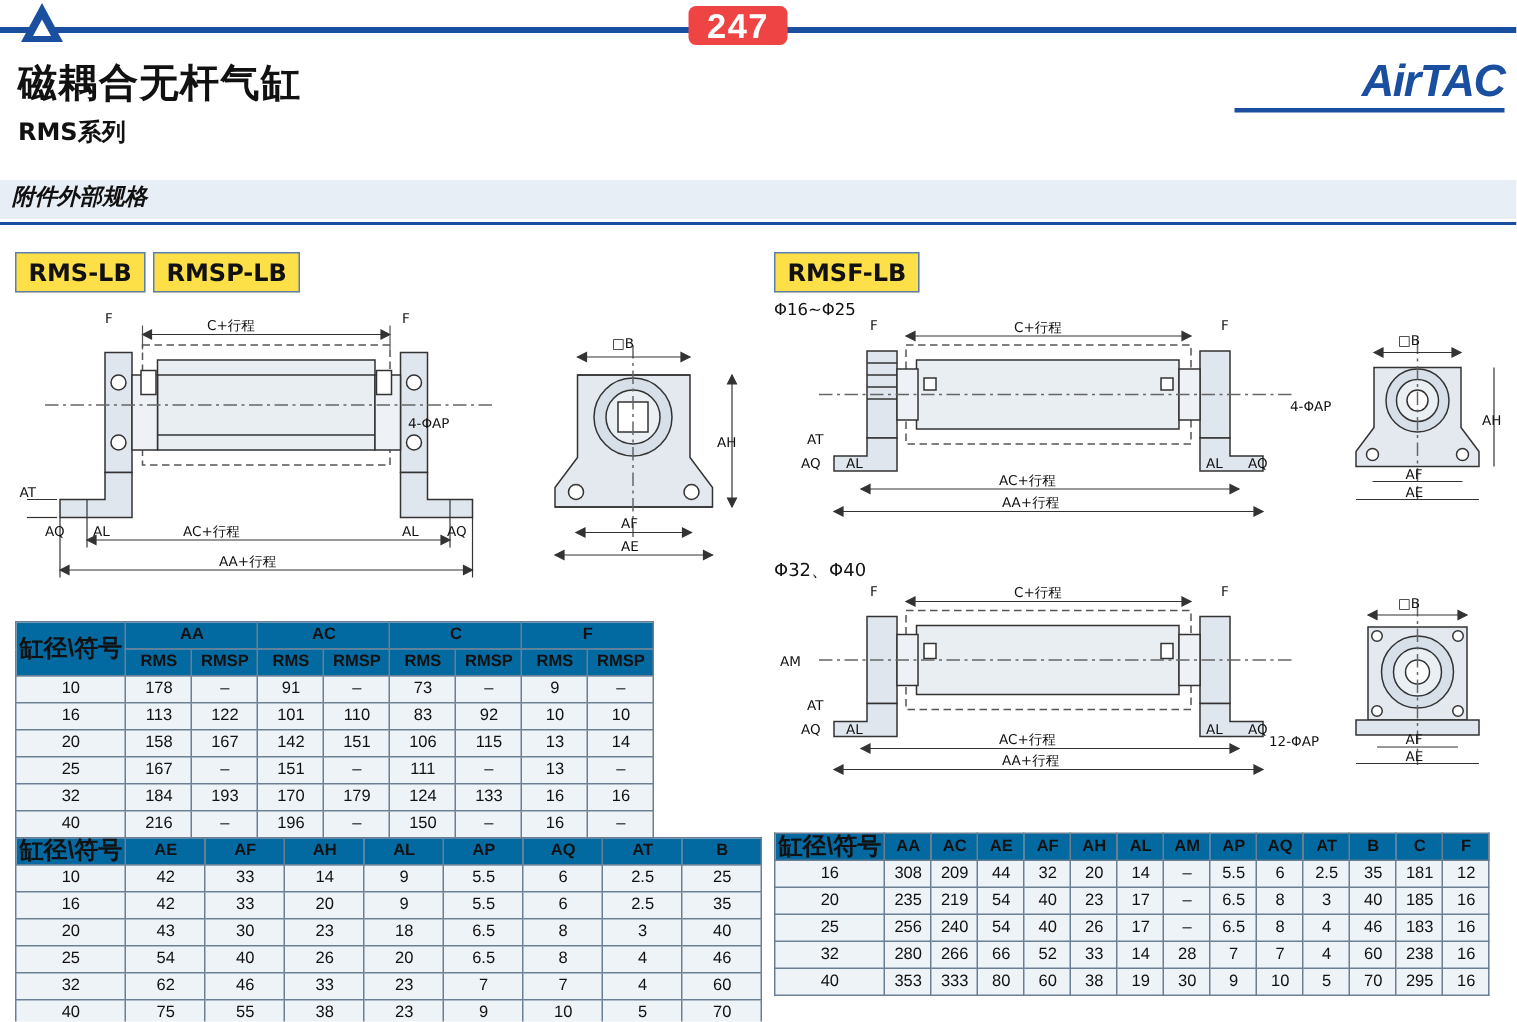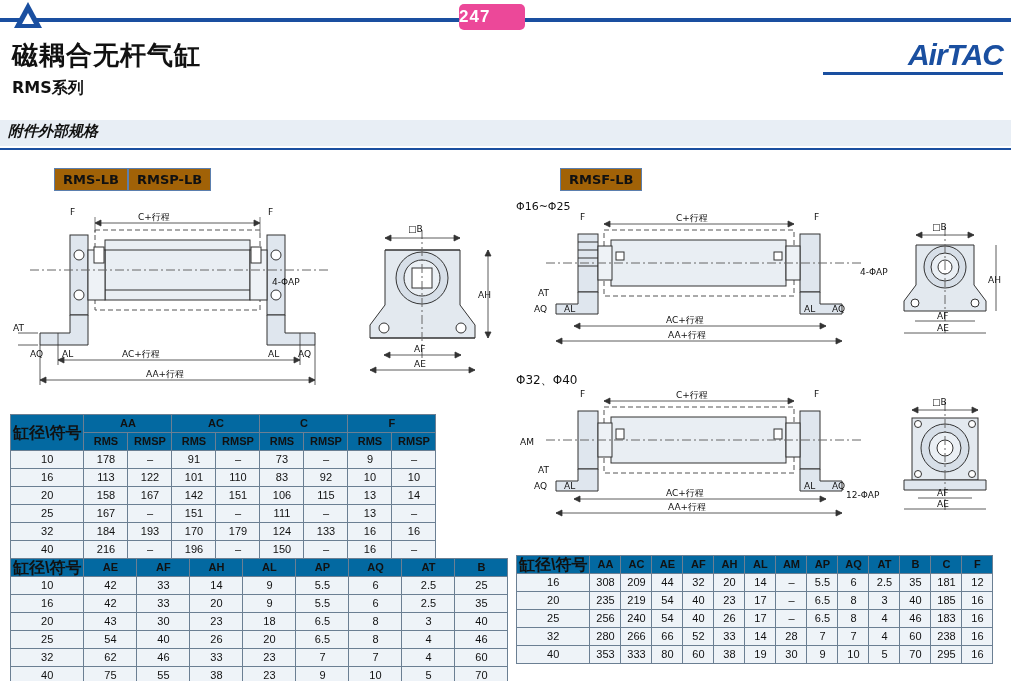--- a/index.html
+++ b/index.html
@@ -27,23 +27,23 @@
     border-bottom:26px solid #1a4fa0;
   }
   .hdr-logo-tri-in {
     position:absolute; left:22px; top:13px; width:0; height:0;
     border-left:6px solid transparent;
     border-right:6px solid transparent;
     border-bottom:11px solid #ffffff;
   }
   .page-badge {
     position:absolute; left:459px; top:4px; width:66px; height:26px;
-    background:#ec4899; border-radius:5px;
-    color:#fff; font-size:17px; font-weight:bold;
-    line-height:26px;
+    background:#ef4444; border-radius:5px;
+    color:#fff; font-size:23px; font-weight:bold;
+    text-align:center; line-height:26px;
     letter-spacing:1px;
   }
   .title-cn {
     position:absolute; left:12px; top:38px;
     font-size:26px; font-weight:bold; letter-spacing:1px;
     font-family:"DejaVu Sans", sans-serif;
   }
   .title-series {
     position:absolute; left:12px; top:78px;
     font-size:16px; font-weight:bold;
@@ -70,26 +70,25 @@
     font-family:"DejaVu Sans", sans-serif;
     font-style:italic;
   }
   .section-rule {
     position:absolute; left:0; top:148px; width:1011px; height:2px;
     background:#1a4fa0;
   }
   
   .panel-label {
     position:absolute;
-    background:#a16207;
+    background:#fde047;
     border:1px solid #5b7fae;
-    font-size:13px; font-weight:bold;
+    font-size:16px; font-weight:bold;
     padding:3px 8px;
     font-family:"DejaVu Sans", sans-serif;
-    margin-left:44px;
   }
   
   .dwg { position:absolute; }
   .dwg svg { display:block; }
   
   table.spec {
     position:absolute;
     border-collapse:collapse;
     font-size:11px;
     font-family:"Liberation Sans", sans-serif;
@@ -132,21 +131,21 @@
 <div class="title-cn">磁耦合无杆气缸</div>
 <div class="title-series">RMS系列</div>
 <div class="brand">AirTAC</div>
 <div class="brand-underline"></div>
 
 <div class="section-bar"></div>
 <div class="section-bar-text">附件外部规格</div>
 <div class="section-rule"></div>
 
 <div class="panel-label" style="left:10px; top:168px;">RMS-LB</div>
-<div class="panel-label" style="left:84px; top:168px;">RMSP-LB</div>
+<div class="panel-label" style="left:102px; top:168px;">RMSP-LB</div>
 <div class="panel-label" style="left:516px; top:168px;">RMSF-LB</div>
 
 <div style="position:absolute; left:516px; top:200px; font-size:11px; font-family:'DejaVu Sans',sans-serif;">Φ16~Φ25</div>
 <div style="position:absolute; left:516px; top:372px; font-size:12px; font-family:'DejaVu Sans',sans-serif;">Φ32、Φ40</div>
 
 <div class="dwg" style="left:10px; top:205px;">
 <svg width="340" height="195" viewBox="0 0 340 195">
   <g stroke="#333" fill="none" stroke-width="1">
 
     <rect x="95" y="35" width="145" height="60" fill="#e9eef3"></rect>

